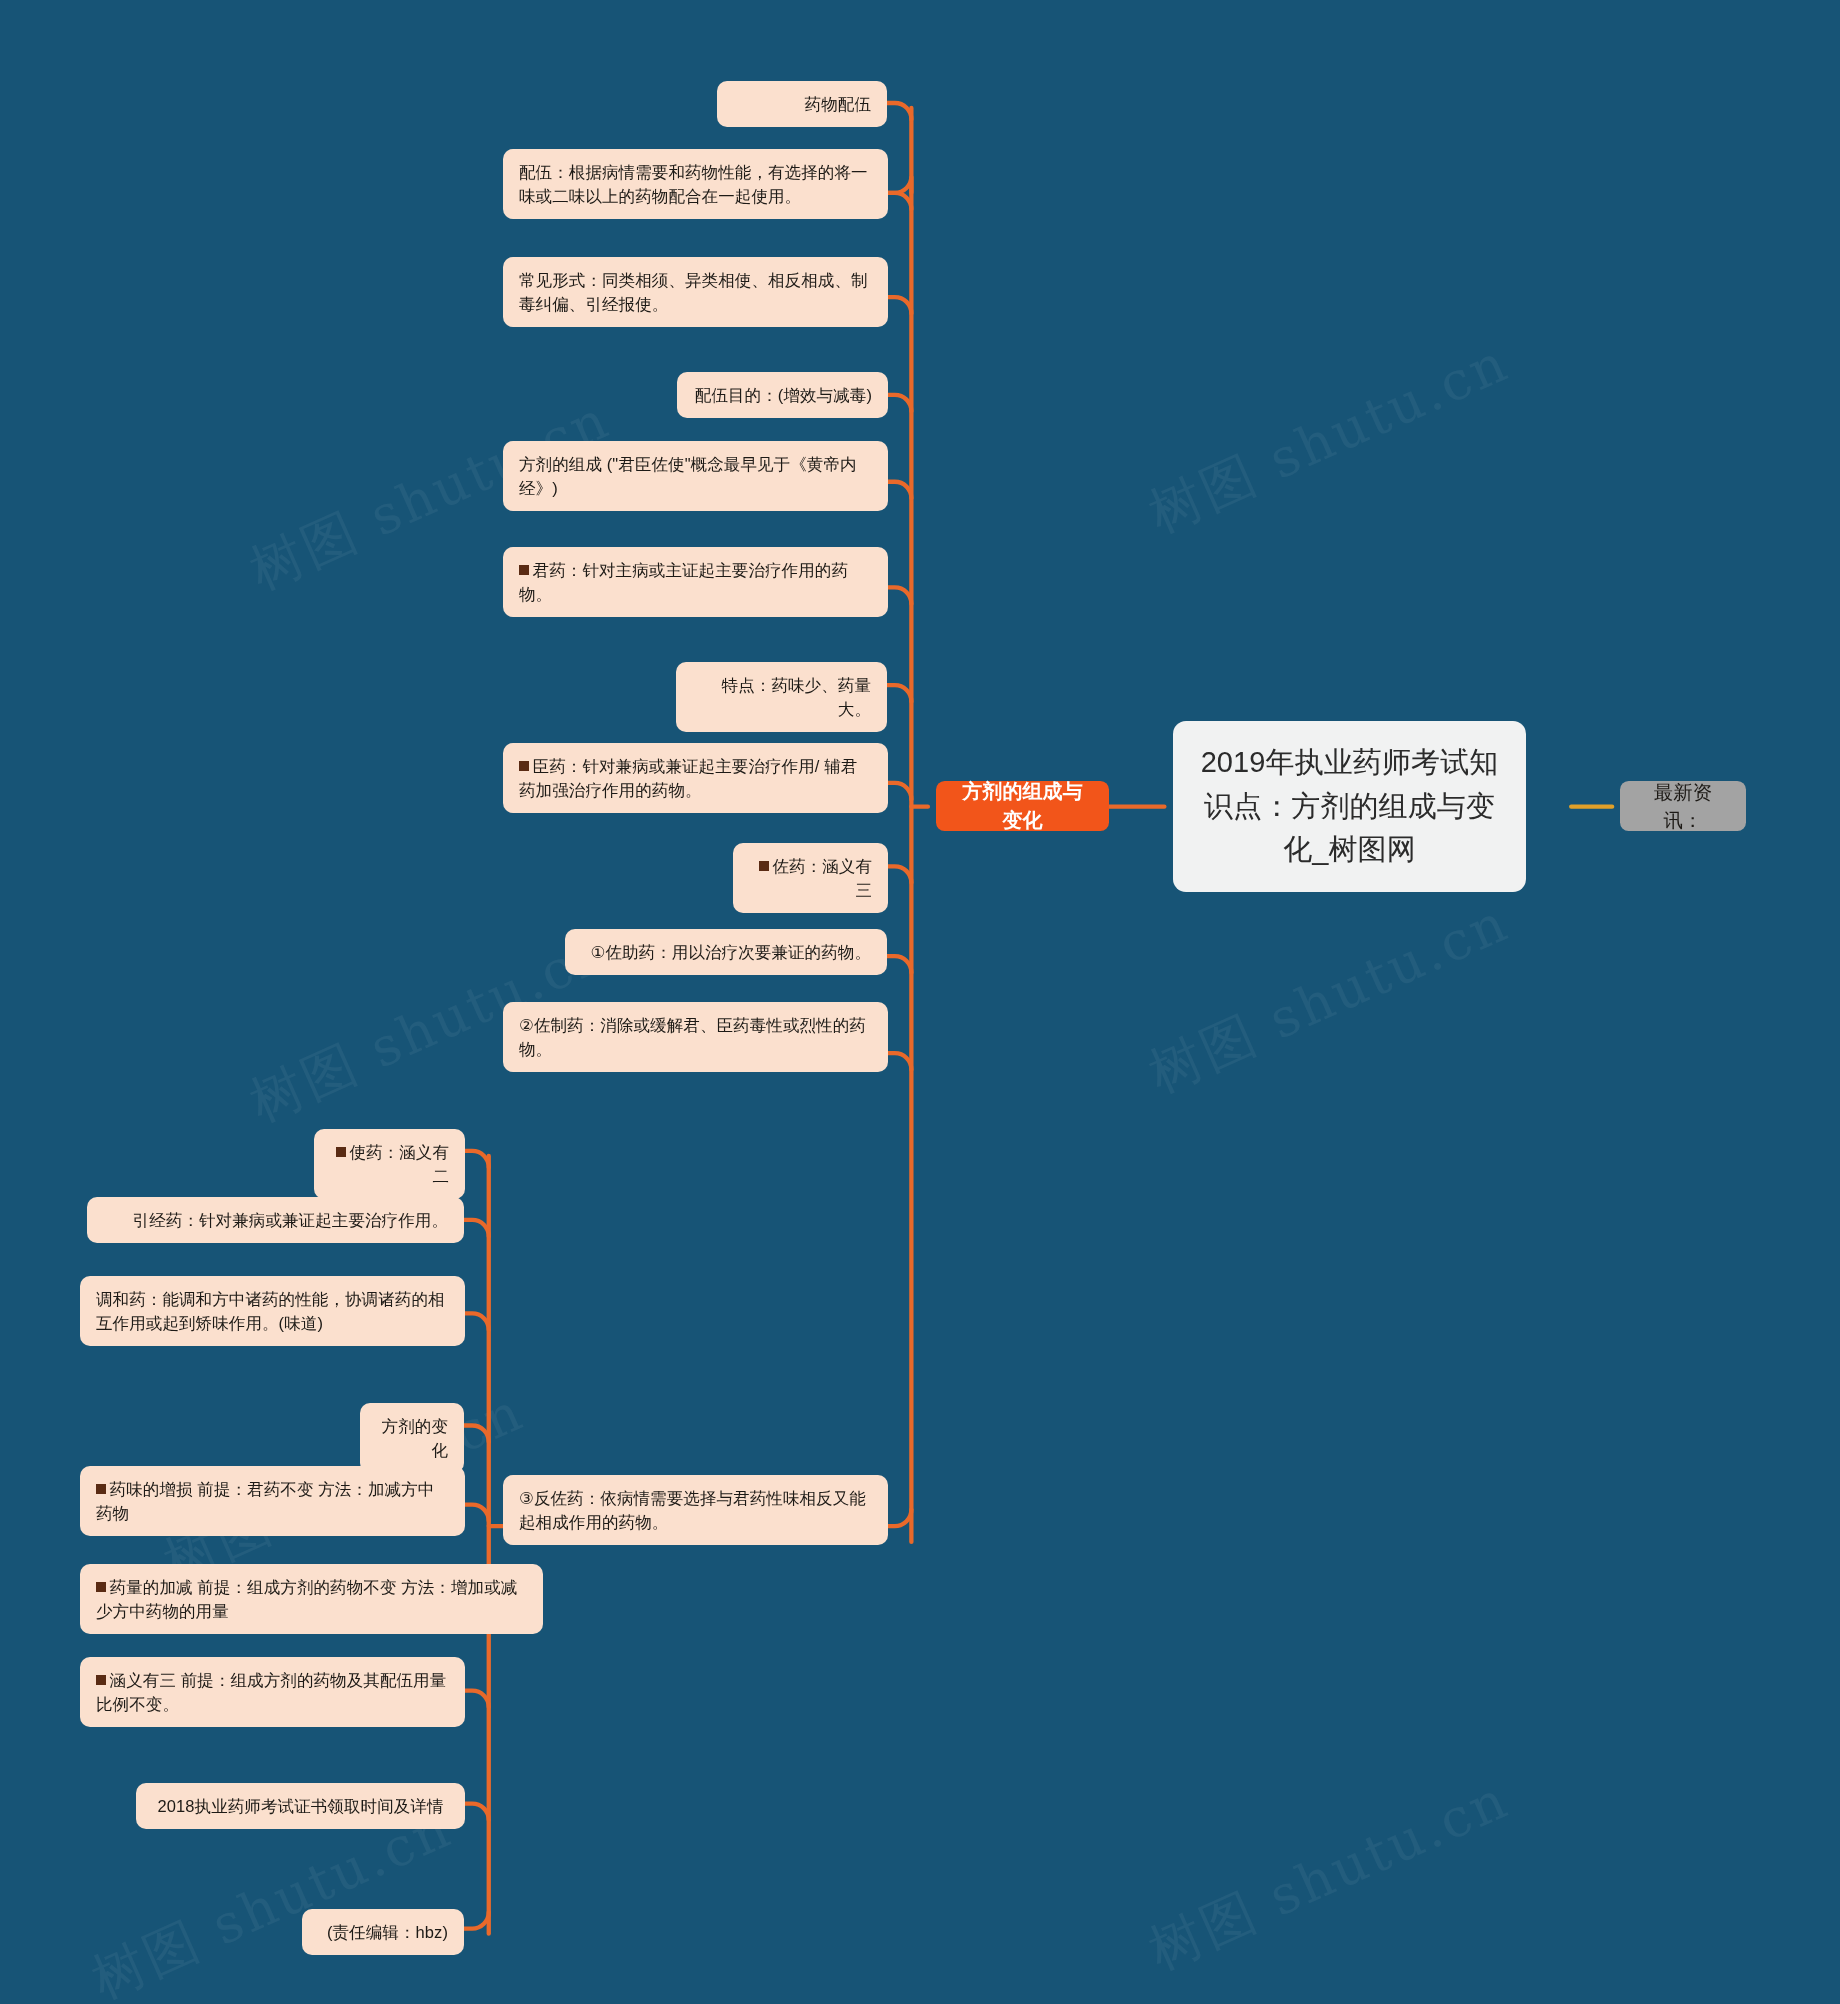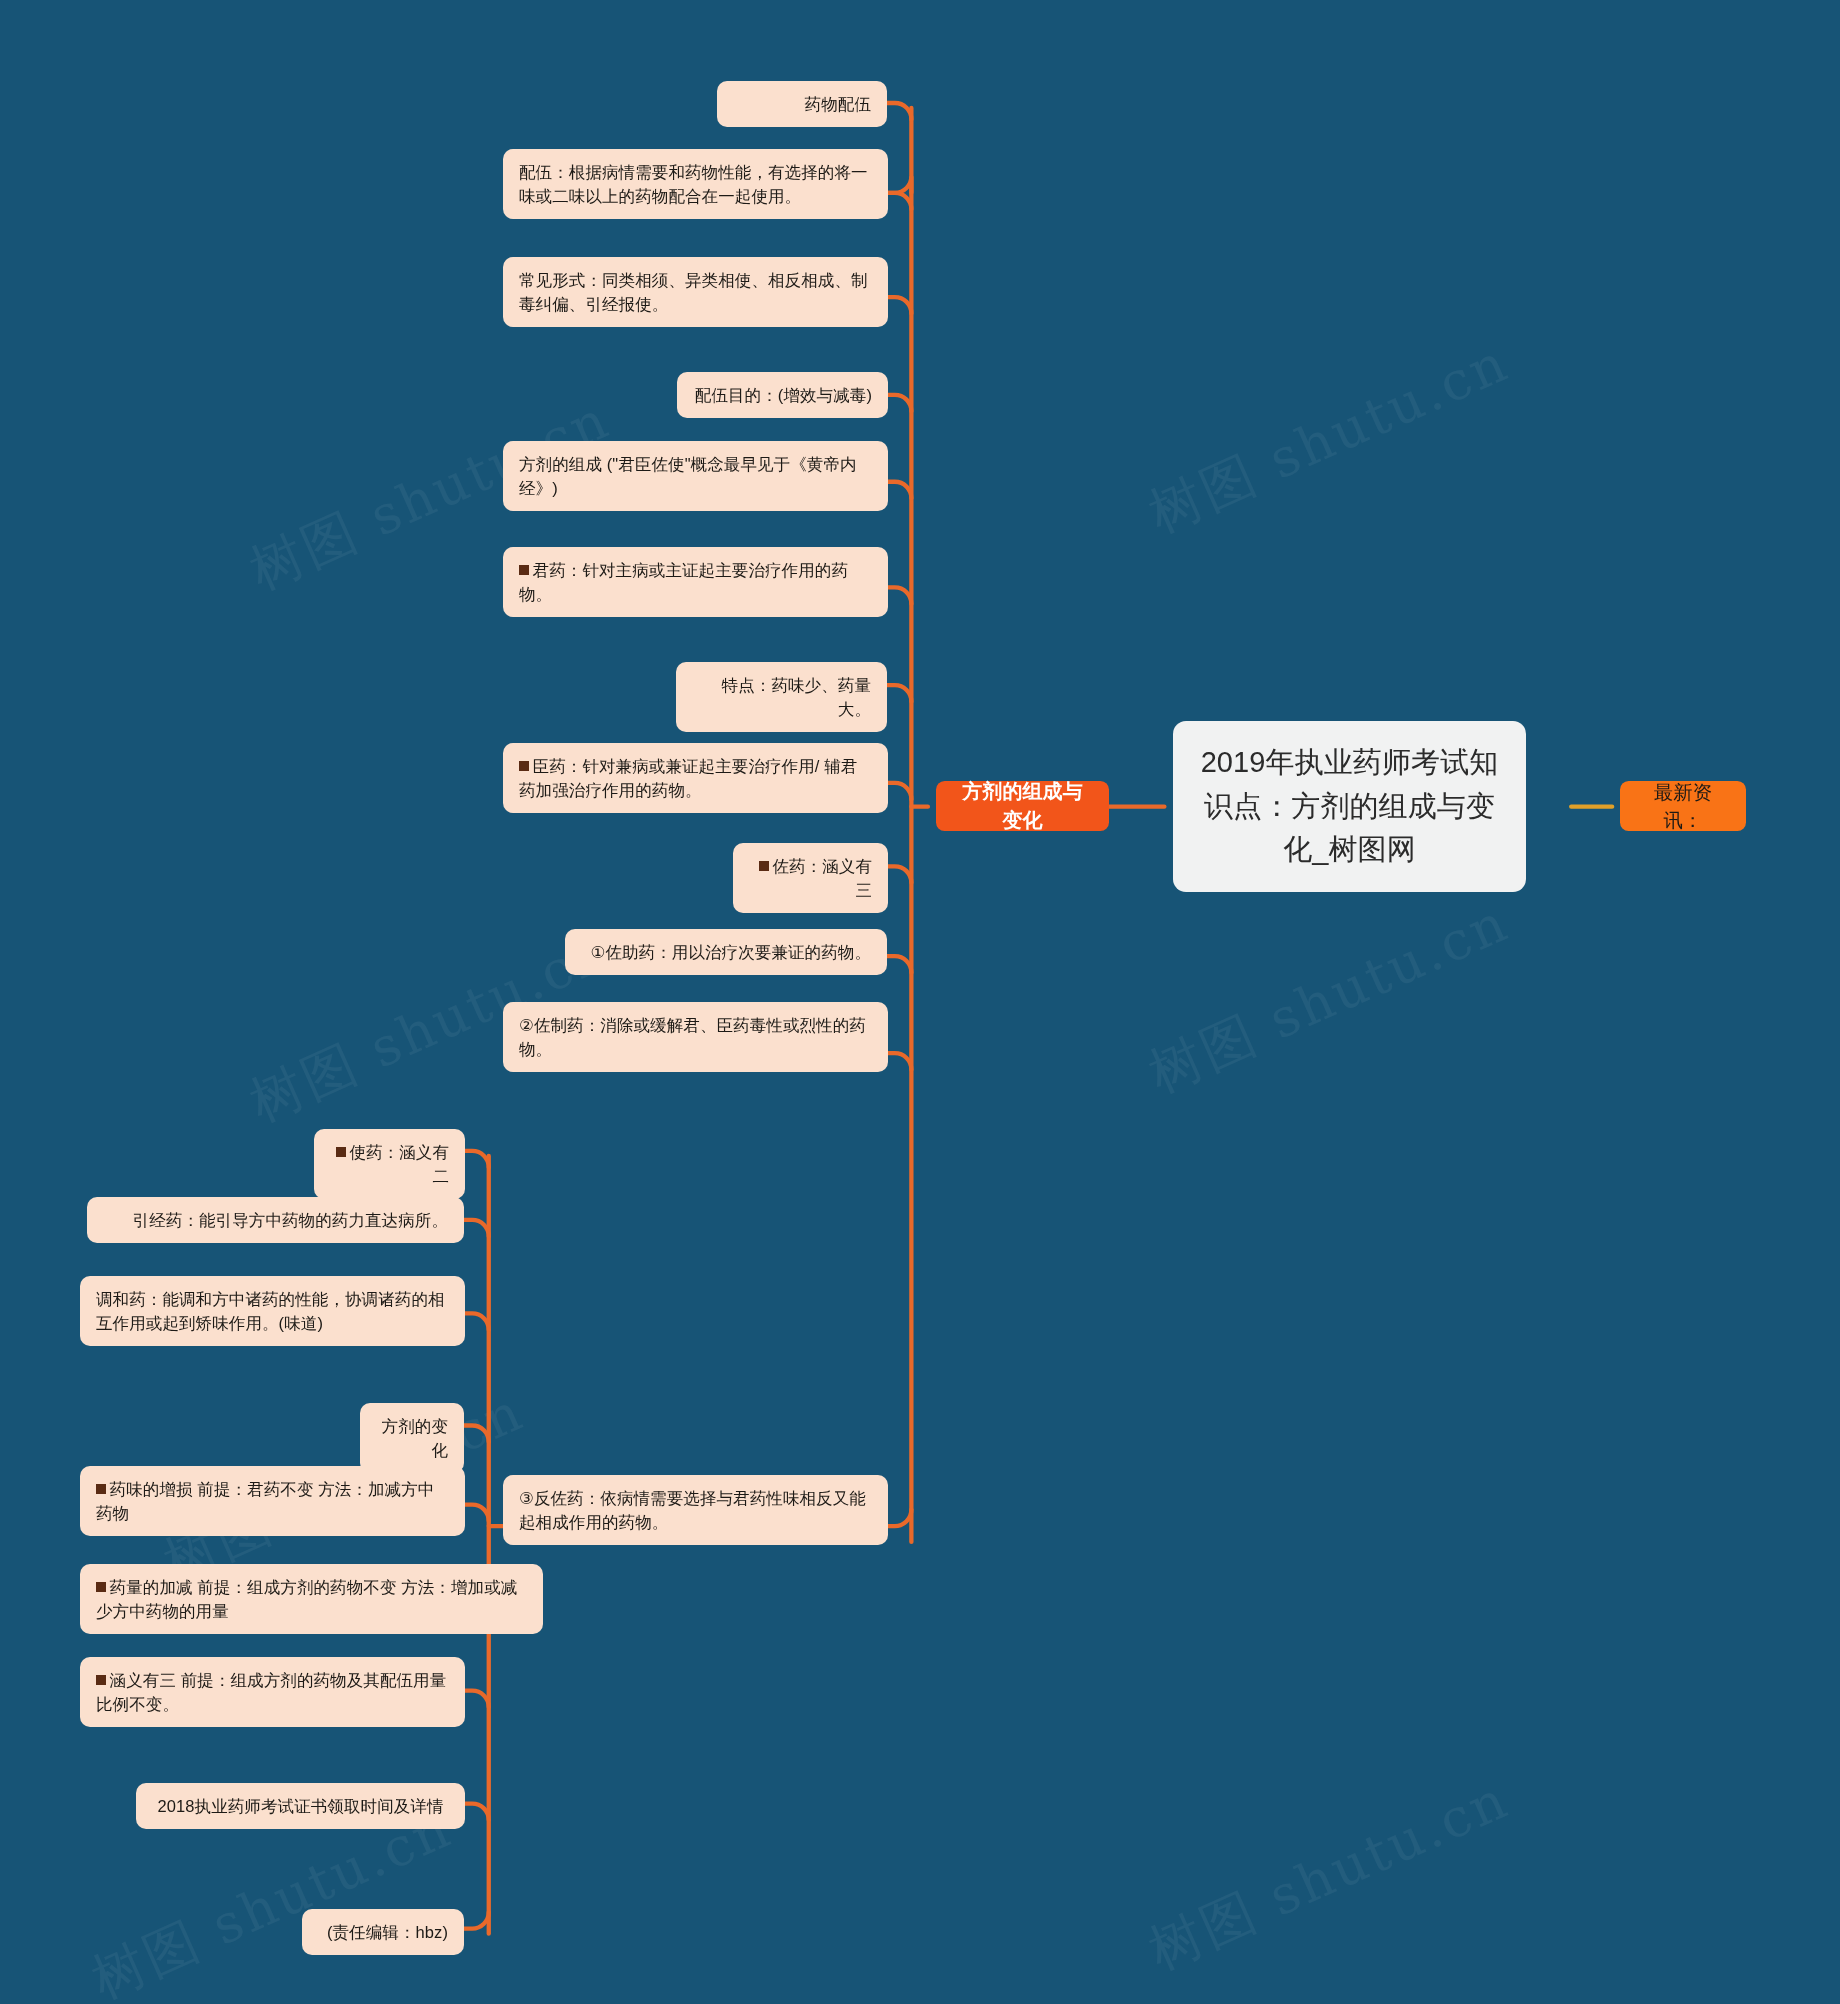--- a/index.html
+++ b/index.html
@@ -62,21 +62,21 @@
     background:#f1f2f2;
     color:#2b2b2b;
     font-size:29px;
     border-radius:13px;
     padding:18.7px 20px;
     justify-content:center;
     text-align:center;
     line-height:1.5;
   }
   .node.news{
-    background:#f97316;
+    background:#a3a3a3;
     color:#1d1a16;
     font-size:19.4px;
     border-radius:8.6px;
     padding:11.5px 14.4px;
     justify-content:center;
     text-align:center;
   }
   .bullet{
     display:inline-block;
     width:10px;height:10px;
@@ -193,21 +193,21 @@
     <span class="txt">③反佐药：依病情需要选择与君药性味相反又能起相成作用的药物。</span>
   </div>
 
   <div class="node leaf right" style="left:306px;top:1129px;width:151px;">
     <span class="txt">
       <span class="bullet"></span><span>使药：涵义有二</span>
     </span>
   </div>
 
   <div class="node leaf right" style="left:79px;top:1197px;width:377px;">
-    <span class="txt">引经药：能引导方中药物的药力直达病所。</span>
+    <span class="txt">引经药：针对兼病或兼证起主要治疗作用。</span>
   </div>
 
   <div class="node leaf" style="left:72px;top:1276px;width:385px;">
     <span class="txt">调和药：能调和方中诸药的性能，协调诸药的相互作用或起到矫味作用。(味道)</span>
   </div>
 
   <div class="node leaf right" style="left:352px;top:1403px;width:104px;">
     <span class="txt">方剂的变化</span>
   </div>
 

